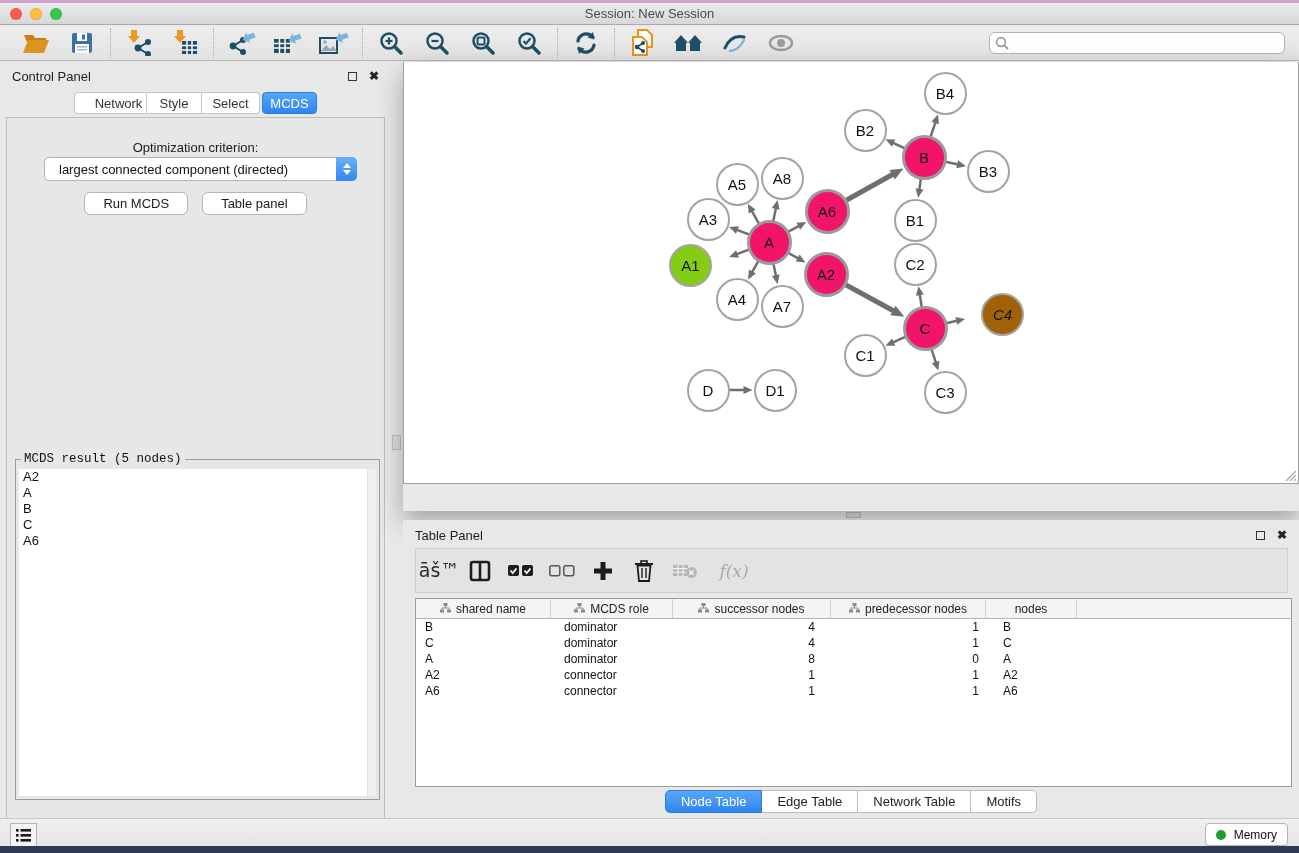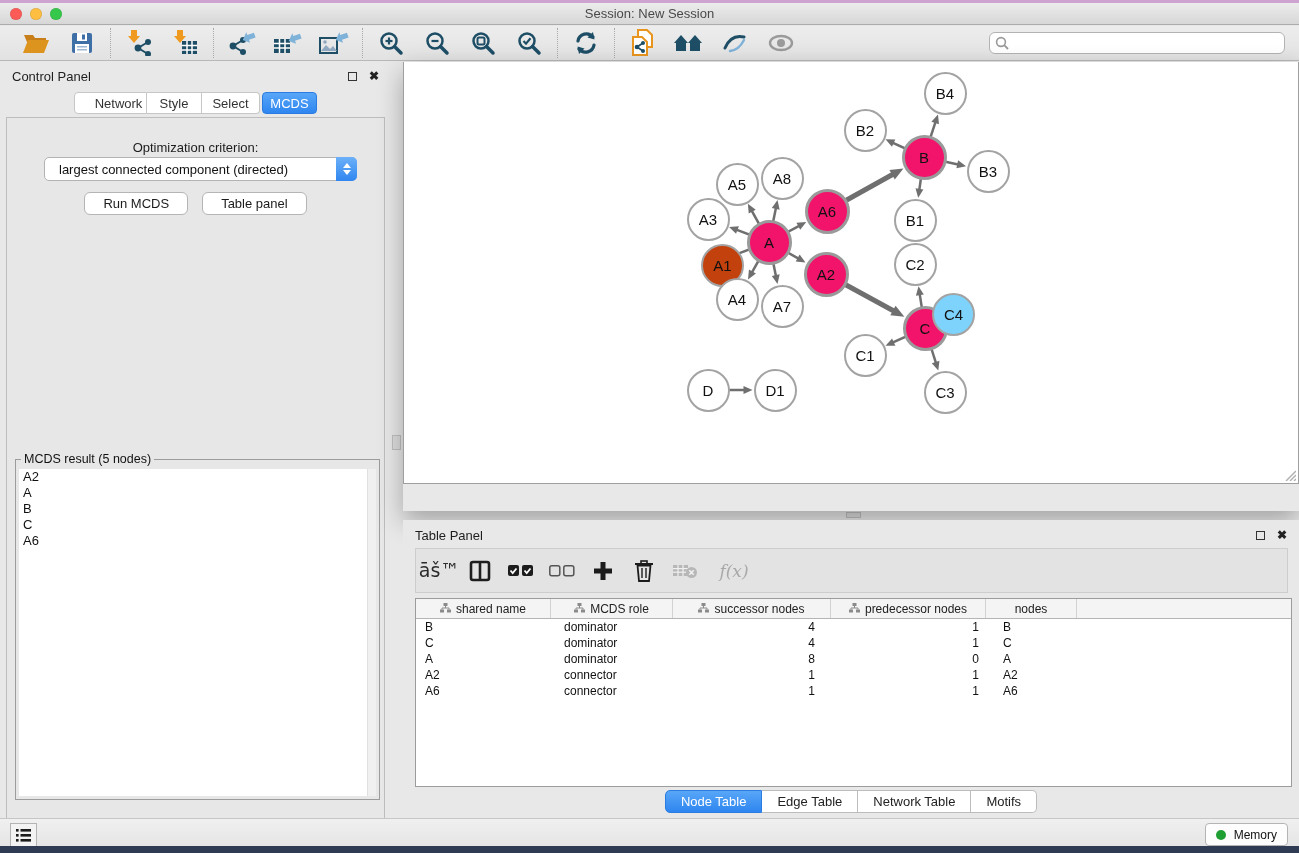--- a/index.html
+++ b/index.html
@@ -51,21 +51,21 @@
   .dropdown .dd-text { font-size:13px; color:#111; padding-left:14px; flex:1; white-space:nowrap; }
   .dd-stepper { width:21px; height:24px; margin-right:-1px; border-radius:0 5px 5px 0;
      background:linear-gradient(#6cb0f9,#2f87f0); display:flex; flex-direction:column;
      align-items:center; justify-content:center; gap:2px; }
   .dd-up { width:0;height:0;border-left:4px solid transparent;border-right:4px solid transparent;border-bottom:5px solid #fff; }
   .dd-down { width:0;height:0;border-left:4px solid transparent;border-right:4px solid transparent;border-top:5px solid #fff; }
   .cp-buttons { position:absolute; left:0; top:74px; width:100%; display:flex; justify-content:center; gap:14px; }
   .btn { height:23px; background:#fff; border:1px solid #b5b5b5; border-radius:6px;
      font-size:13px; color:#1c1c1c; display:flex; align-items:center; justify-content:center; padding:0 18px; }
   .result-group { position:absolute; left:8px; top:341px; width:365px; height:341px; border:1px solid #9c9c9c; }
-  .result-legend { position:absolute; top:-8px; left:5px; background:#e7e7e7; padding:0 3px; font-size:12.5px; color:#111; }
+  .result-legend { position:absolute; top:-8px; left:5px; background:#e7e7e7; padding:0 3px; font-size:12.5px; color:#111;font-family:Liberation Mono, monospace; }
   .result-list { position:absolute; left:3px; right:3px; top:9px; bottom:3px; background:#fff; overflow:hidden; }
   .result-track { position:absolute; right:0; top:0; bottom:0; width:9px; background:#f0f0f0; border-left:1px solid #e0e0e0; }
   .result-item { font-size:13px; color:#111; line-height:16px; padding-left:4px; }
 
   
   .div-v { position:absolute; left:391px; top:61px; width:12px; height:757px; background:#e8e8e8; }
   .div-v .handle { position:absolute; left:1px; top:374px; width:9px; height:15px; background:#dcdcdc; border:1px solid #bfbfbf; }
   .div-h { position:absolute; left:403px; top:511px; width:896px; height:9px; background:#e8e8e8; }
   .div-h .handle { position:absolute; left:443px; top:1px; width:15px; height:6px; background:#dcdcdc; border:1px solid #bfbfbf; }
 
@@ -391,38 +391,38 @@
         <polygon points="514.4734798061562,224.2302707593998 519.814919863623,232.50487154206527 511.9108235936142,233.73988658425415" fill="#6f6f6f"></polygon>
         <line x1="521" y1="266" x2="532.2008877024896" y2="301.8428406479666" stroke="#6f6f6f" stroke-width="2.5"></line>
         <polygon points="534.2888126544412,308.5242004942118 527.7864178040776,301.12698066444034 535.4222576283579,298.74078071935276" fill="#6f6f6f"></polygon>
         <line x1="521" y1="266" x2="554.2244904390027" y2="258.49769570732195" stroke="#6f6f6f" stroke-width="2.5"></line>
         <polygon points="561.0525774534766,256.95586960727945 553.1546519206058,262.8399814584621 551.3925649491287,255.03645344192043" fill="#6f6f6f"></polygon>
         <line x1="304" y1="328" x2="341.5" y2="328" stroke="#6f6f6f" stroke-width="2.5"></line>
         <polygon points="348.5,328 339.5,332 339.5,324" fill="#6f6f6f"></polygon>
       </svg>
     <div id="graph-nodes">
         <div class="gnode sel" style="left: 342.5px; top: 157.5px; width: 45px; height: 45px; background: rgb(242, 20, 107);">A</div>
-        <div class="gnode" style="left: 297px; top: 181.5px; width: 43px; height: 43px; background: #c2410c;">A1</div>
+        <div class="gnode" style="left: 265px; top: 181.5px; width: 43px; height: 43px; background: #84cc16;">A1</div>
         <div class="gnode sel" style="left: 399.5px; top: 189.5px; width: 45px; height: 45px; background: rgb(242, 20, 107);">A2</div>
         <div class="gnode" style="left: 282.5px; top: 135.5px; width: 43px; height: 43px; background: rgb(255, 255, 255);">A3</div>
         <div class="gnode" style="left: 311.5px; top: 215.5px; width: 43px; height: 43px; background: rgb(255, 255, 255);">A4</div>
         <div class="gnode" style="left: 311.5px; top: 100.5px; width: 43px; height: 43px; background: rgb(255, 255, 255);">A5</div>
         <div class="gnode sel" style="left: 400.5px; top: 126.5px; width: 45px; height: 45px; background: rgb(242, 20, 107);">A6</div>
         <div class="gnode" style="left: 356.5px; top: 222.5px; width: 43px; height: 43px; background: rgb(255, 255, 255);">A7</div>
         <div class="gnode" style="left: 356.5px; top: 94.5px; width: 43px; height: 43px; background: rgb(255, 255, 255);">A8</div>
         <div class="gnode sel" style="left: 497.5px; top: 72.5px; width: 45px; height: 45px; background: rgb(242, 20, 107);">B</div>
         <div class="gnode" style="left: 489.5px; top: 136.5px; width: 43px; height: 43px; background: rgb(255, 255, 255);">B1</div>
         <div class="gnode" style="left: 439.5px; top: 46.5px; width: 43px; height: 43px; background: rgb(255, 255, 255);">B2</div>
         <div class="gnode" style="left: 562.5px; top: 87.5px; width: 43px; height: 43px; background: rgb(255, 255, 255);">B3</div>
         <div class="gnode" style="left: 519.5px; top: 9.5px; width: 43px; height: 43px; background: rgb(255, 255, 255);">B4</div>
         <div class="gnode sel" style="left: 498.5px; top: 243.5px; width: 45px; height: 45px; background: rgb(242, 20, 107);">C</div>
         <div class="gnode" style="left: 439.5px; top: 271.5px; width: 43px; height: 43px; background: rgb(255, 255, 255);">C1</div>
         <div class="gnode" style="left: 489.5px; top: 180.5px; width: 43px; height: 43px; background: rgb(255, 255, 255);">C2</div>
         <div class="gnode" style="left: 519.5px; top: 308.5px; width: 43px; height: 43px; background: rgb(255, 255, 255);">C3</div>
-        <div class="gnode" style="left: 528px; top: 230.5px; width: 43px; height: 43px; background: #7dd3fc;">C4</div>
+        <div class="gnode" style="left: 577px; top: 230.5px; width: 43px; height: 43px; background: #a16207; font-style: italic;">C4</div>
         <div class="gnode" style="left: 282.5px; top: 306.5px; width: 43px; height: 43px; background: rgb(255, 255, 255);">D</div>
         <div class="gnode" style="left: 349.5px; top: 306.5px; width: 43px; height: 43px; background: rgb(255, 255, 255);">D1</div>
       </div>
     <svg class="grip" width="12" height="12" viewBox="0 0 12 12">
         <g stroke="#b0b0b0" stroke-width="1.4">
           <line x1="2" y1="12" x2="12" y2="2"></line>
           <line x1="6" y1="12" x2="12" y2="6"></line>
           <line x1="10" y1="12" x2="12" y2="10"></line>
         </g>
       </svg>

